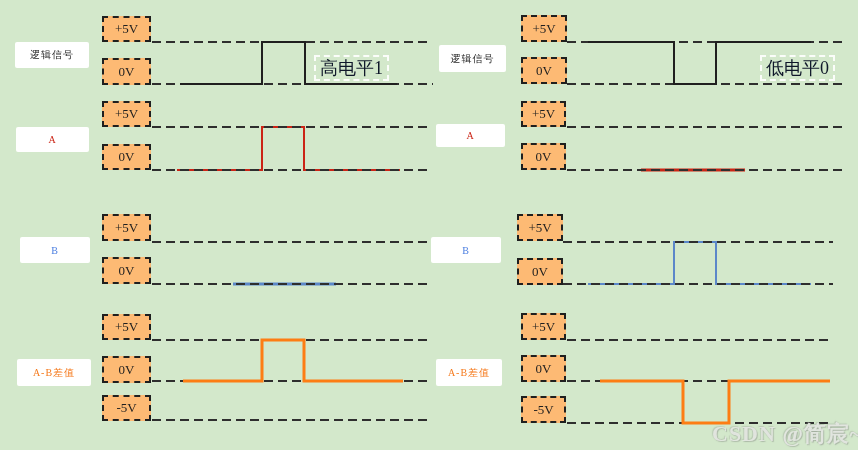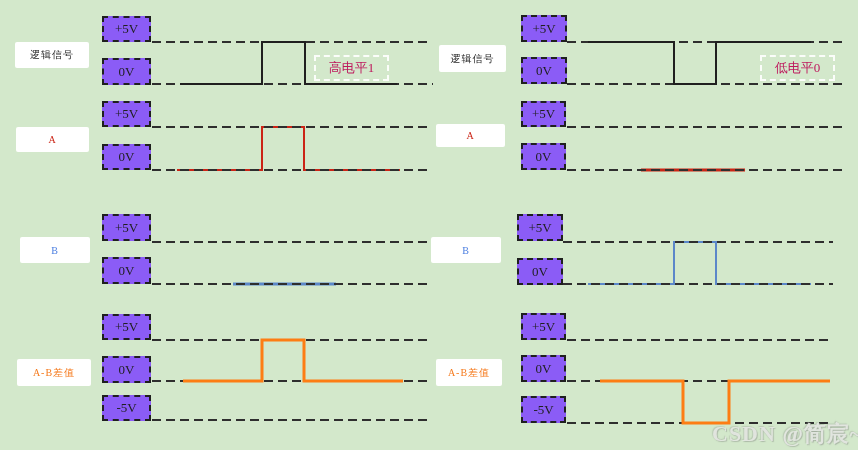--- a/index.html
+++ b/index.html
@@ -15,32 +15,32 @@
     position:absolute;
     background:#ffffff;
     display:flex;align-items:center;justify-content:center;
     font-size:10px;color:#1f1f1f;
     border-radius:2px;
     letter-spacing:1px;
   }
   .level-box{
     position:absolute;
     box-sizing:border-box;
-    background:#8b5cf6;
+    background:#fdba74;
     border:2px dashed #1f1f1f;
     display:flex;align-items:center;justify-content:center;
     font-size:13px;color:#1f1f1f;
   }
   .ann-box{
     position:absolute;
     box-sizing:border-box;
     background:transparent;
     border:2px dashed rgba(255,255,255,0.92);
     display:flex;align-items:center;justify-content:center;
-    font-size:13px;color:#be185d;
+    font-size:18px;color:#0f172a;
   }
   .watermark{
     position:absolute;
     left:712px;top:419px;
     font-family:Liberation Serif, serif;
     font-size:22px;font-weight:bold;
     color:rgba(228,231,225,0.95);
     text-shadow:1px 1px 1px rgba(140,148,138,0.55), -1px -1px 1px rgba(140,148,138,0.35);
     letter-spacing:1px;
     white-space:nowrap;

